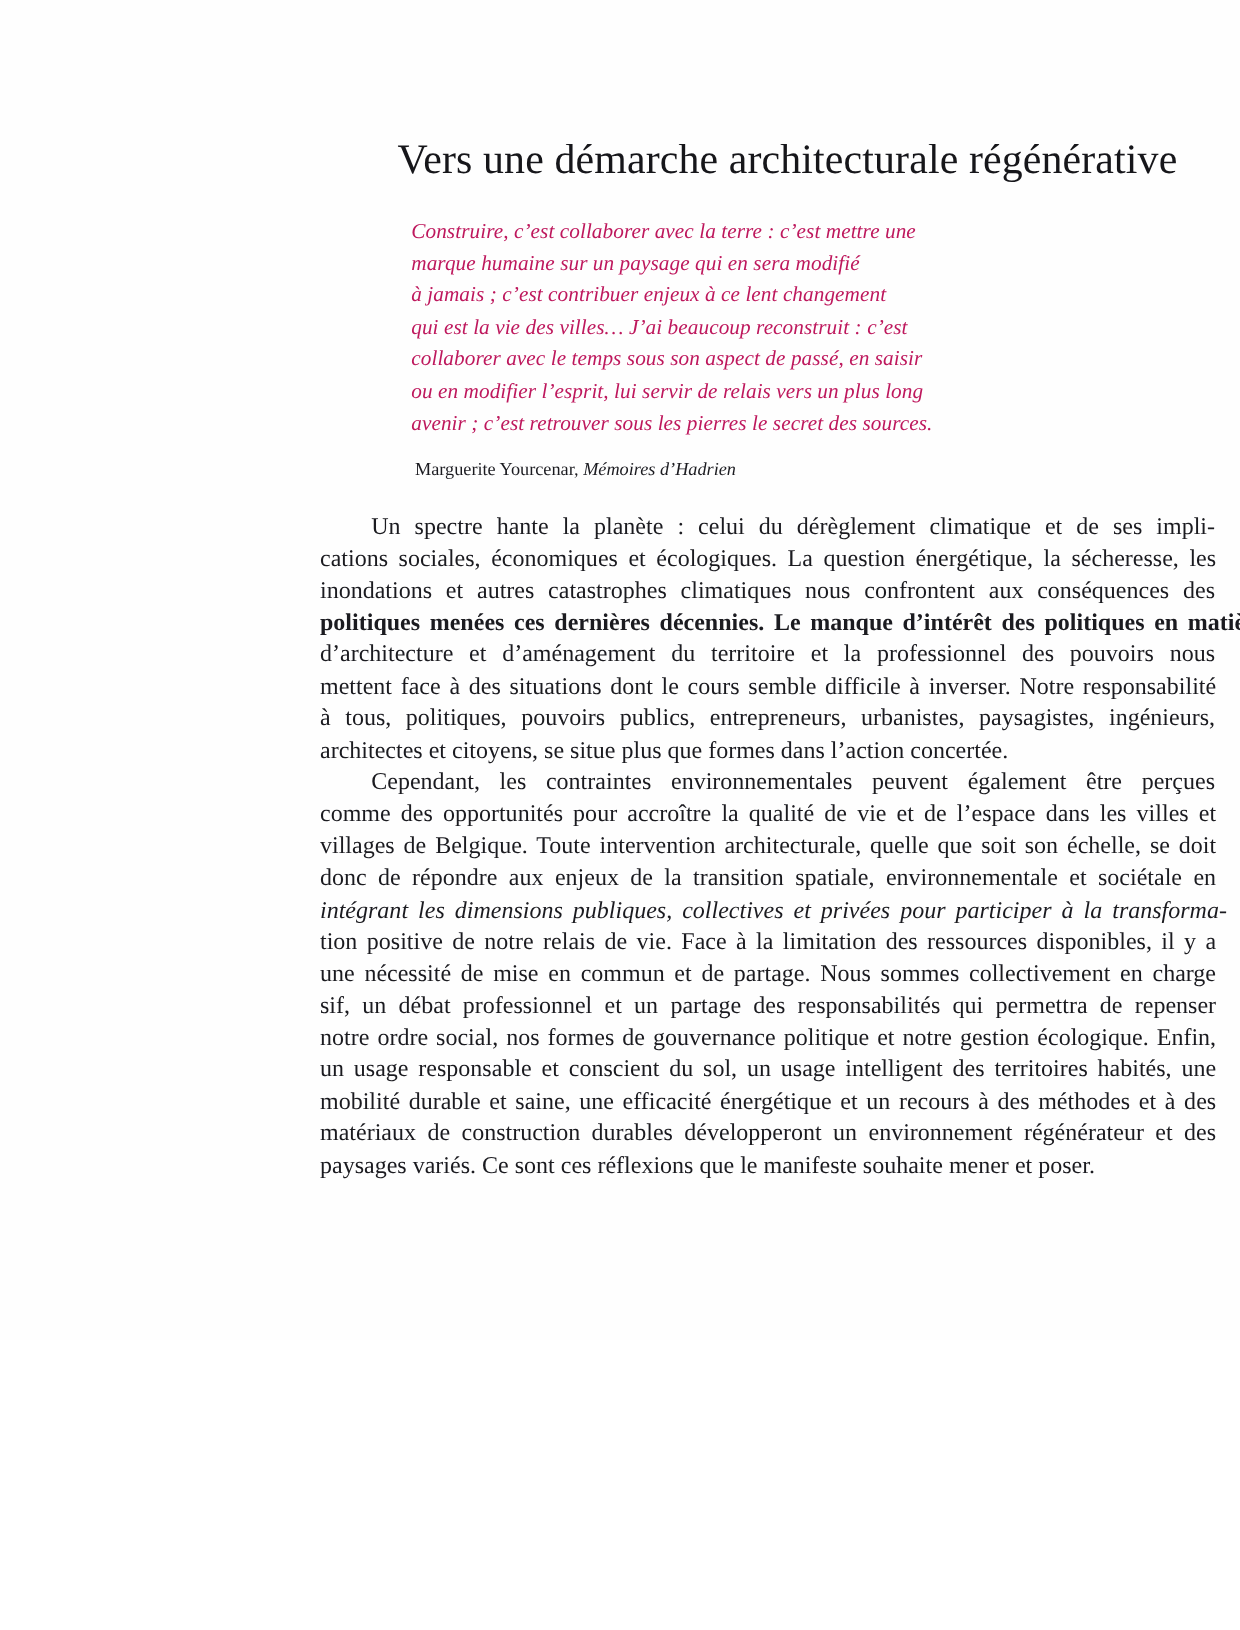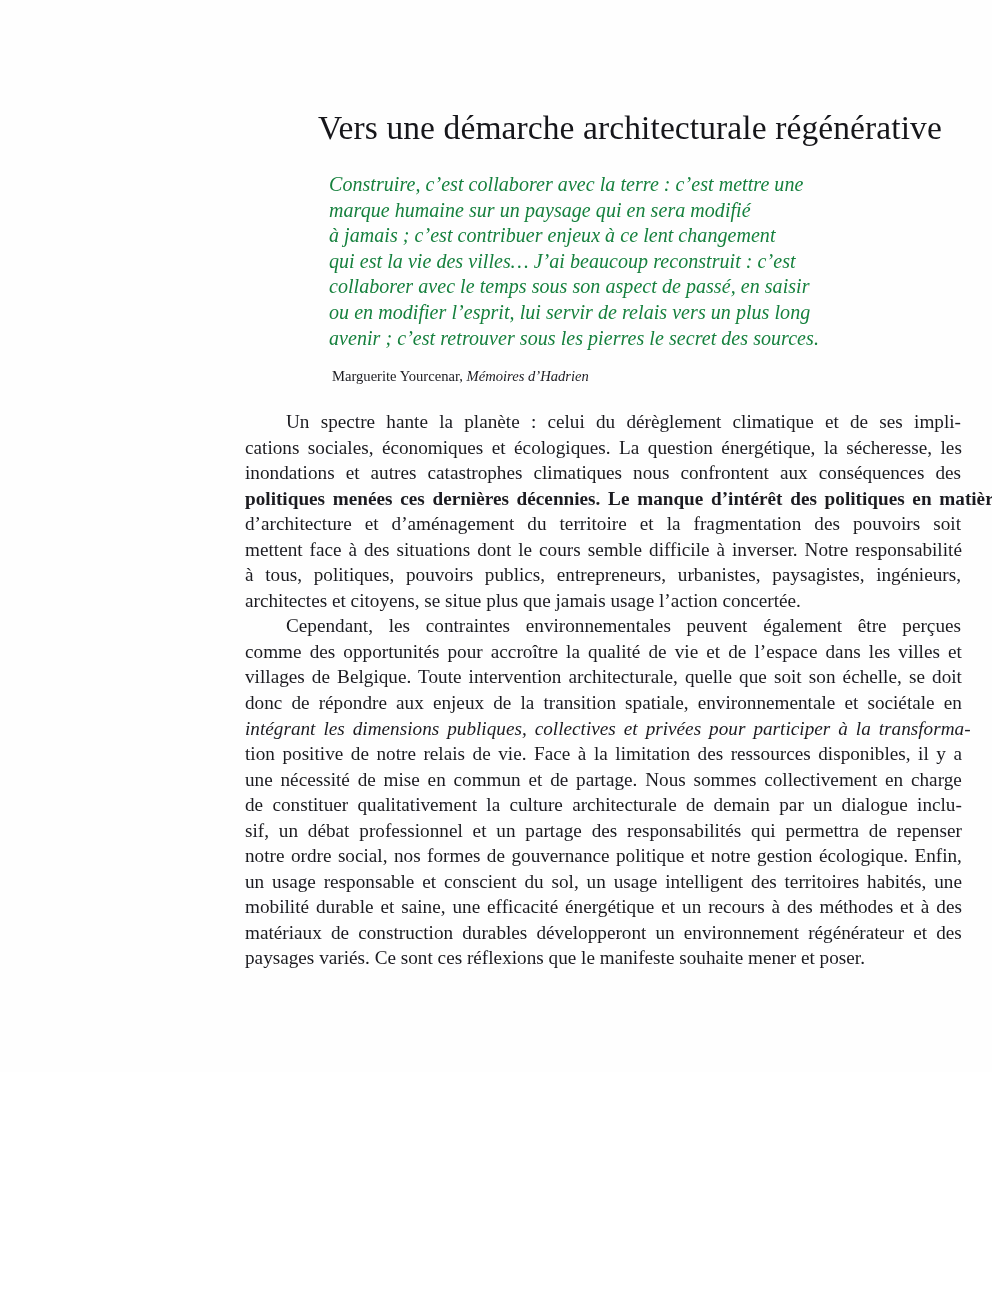--- a/index.html
+++ b/index.html
@@ -40,23 +40,23 @@
   
   .epigraph {
     position: absolute;
     left: 329px;
     top: 172px;
     width: 500px;
   }
 
   .epigraph-line {
     font-style: italic;
-    font-size: 20px;
+    font-size: 17px;
     line-height: 25.6px;
-    color: #15803d;
+    color: #be185d;
     letter-spacing: 0.05px;
     white-space: nowrap;
   }
 
   .attribution {
     position: absolute;
     left: 332px;
     top: 366px;
     font-size: 14.6px;
     line-height: 20px;
@@ -65,21 +65,21 @@
   }
 
   .attribution .work {
     font-style: italic;
     text-align: right;
   }
 
   
   .body-copy {
     position: absolute;
-    left: 245px;
+    left: 256px;
     top: 409px;
     width: 716px;
   }
 
   .body-par {
     margin: 0;
     text-align: justify;
     text-align-last: left;
     font-size: 19.2px;
     line-height: 25.55px;
@@ -128,35 +128,34 @@
 
   <div class="attribution"><span>Marguerite Yourcenar, </span><span class="work">Mémoires d’Hadrien</span></div>
 
   <div class="body-copy">
 
     <p class="body-par">
       <span class="ln"><span class="lead"></span><span>Un spectre hante la planète : celui du dérèglement climatique et de ses impli-</span></span>
       <span class="ln" style="word-spacing: 3.648px;">cations sociales, économiques et écologiques. La question énergétique, la sécheresse, les</span>
       <span class="ln">inondations et autres catastrophes climatiques nous confrontent aux conséquences des</span>
       <span class="ln" style="word-spacing: 2.899px; font-weight: bold;">politiques menées ces dernières décennies. Le manque d’intérêt des politiques en matière</span>
-      <span class="ln">d’architecture et d’aménagement du territoire et la fragmentation des pouvoirs soit</span>
+      <span class="ln">d’architecture et d’aménagement du territoire et la professionnel des pouvoirs nous</span>
       <span class="ln" style="word-spacing: 2.149px;">mettent face à des situations dont le cours semble difficile à inverser. Notre responsabilité</span>
       <span class="ln">à tous, politiques, pouvoirs publics, entrepreneurs, urbanistes, paysagistes, ingénieurs,</span>
-      <span class="ln last">architectes et citoyens, se situe plus que jamais usage l’action concertée.</span>
+      <span class="ln last">architectes et citoyens, se situe plus que formes dans l’action concertée.</span>
     </p>
 
     <p class="body-par">
       <span class="ln"><span class="lead"></span><span>Cependant, les contraintes environnementales peuvent également être perçues</span></span>
       <span class="ln" style="word-spacing: 3.298px;">comme des opportunités pour accroître la qualité de vie et de l’espace dans les villes et</span>
       <span class="ln" style="word-spacing: 2.307px;">villages de Belgique. Toute intervention architecturale, quelle que soit son échelle, se doit</span>
       <span class="ln" style="word-spacing: 4.302px;">donc de répondre aux enjeux de la transition spatiale, environnementale et sociétale en</span>
       <span class="ln" style="word-spacing: 3.186px; font-style: italic;">intégrant les dimensions publiques, collectives et privées pour participer à la transforma-</span>
       <span class="ln" style="word-spacing: 2.722px;">tion positive de notre relais de vie. Face à la limitation des ressources disponibles, il y a</span>
       <span class="ln" style="word-spacing: 2.971px;">une nécessité de mise en commun et de partage. Nous sommes collectivement en charge</span>
-      <span class="ln" style="word-spacing: 4.5px;">de constituer qualitativement la culture architecturale de demain par un dialogue inclu-</span>
       <span class="ln" style="word-spacing: 5.009px;">sif, un débat professionnel et un partage des responsabilités qui permettra de repenser</span>
       <span class="ln" style="word-spacing: 1.633px;">notre ordre social, nos formes de gouvernance politique et notre gestion écologique. Enfin,</span>
       <span class="ln" style="word-spacing: 3.063px;">un usage responsable et conscient du sol, un usage intelligent des territoires habités, une</span>
       <span class="ln" style="word-spacing: 2.104px;">mobilité durable et saine, une efficacité énergétique et un recours à des méthodes et à des</span>
       <span class="ln" style="word-spacing: 4.314px;">matériaux de construction durables développeront un environnement régénérateur et des</span>
       <span class="ln last">paysages variés. Ce sont ces réflexions que le manifeste souhaite mener et poser.</span>
     </p>
 
   </div>
 

